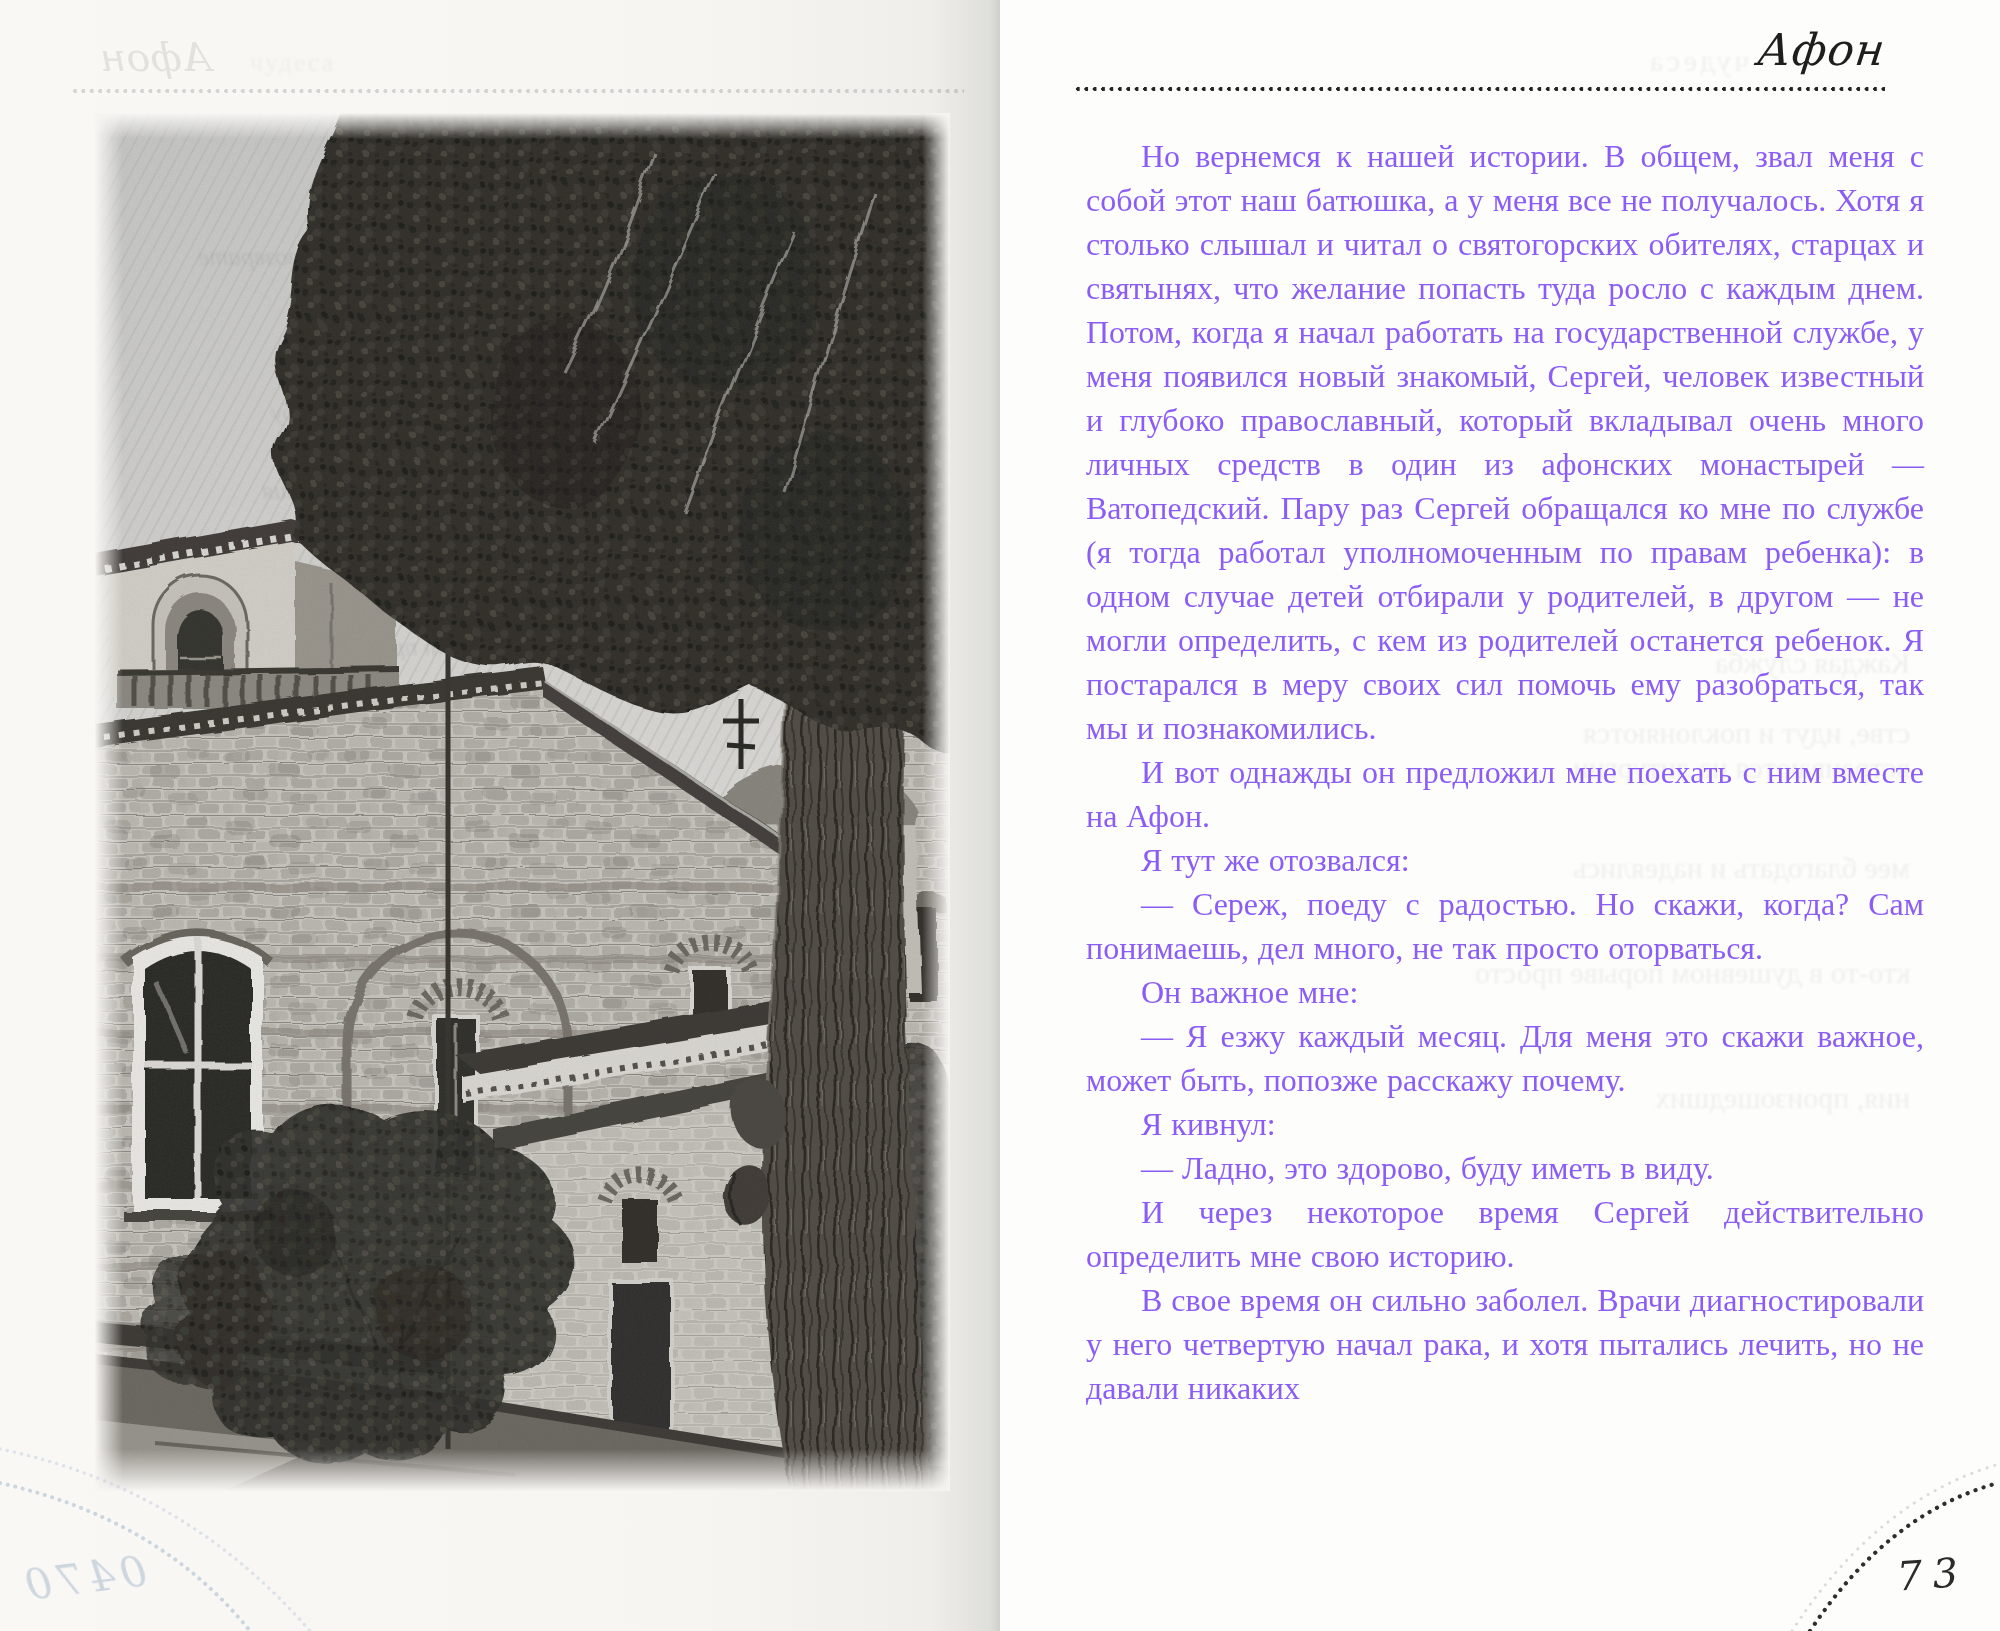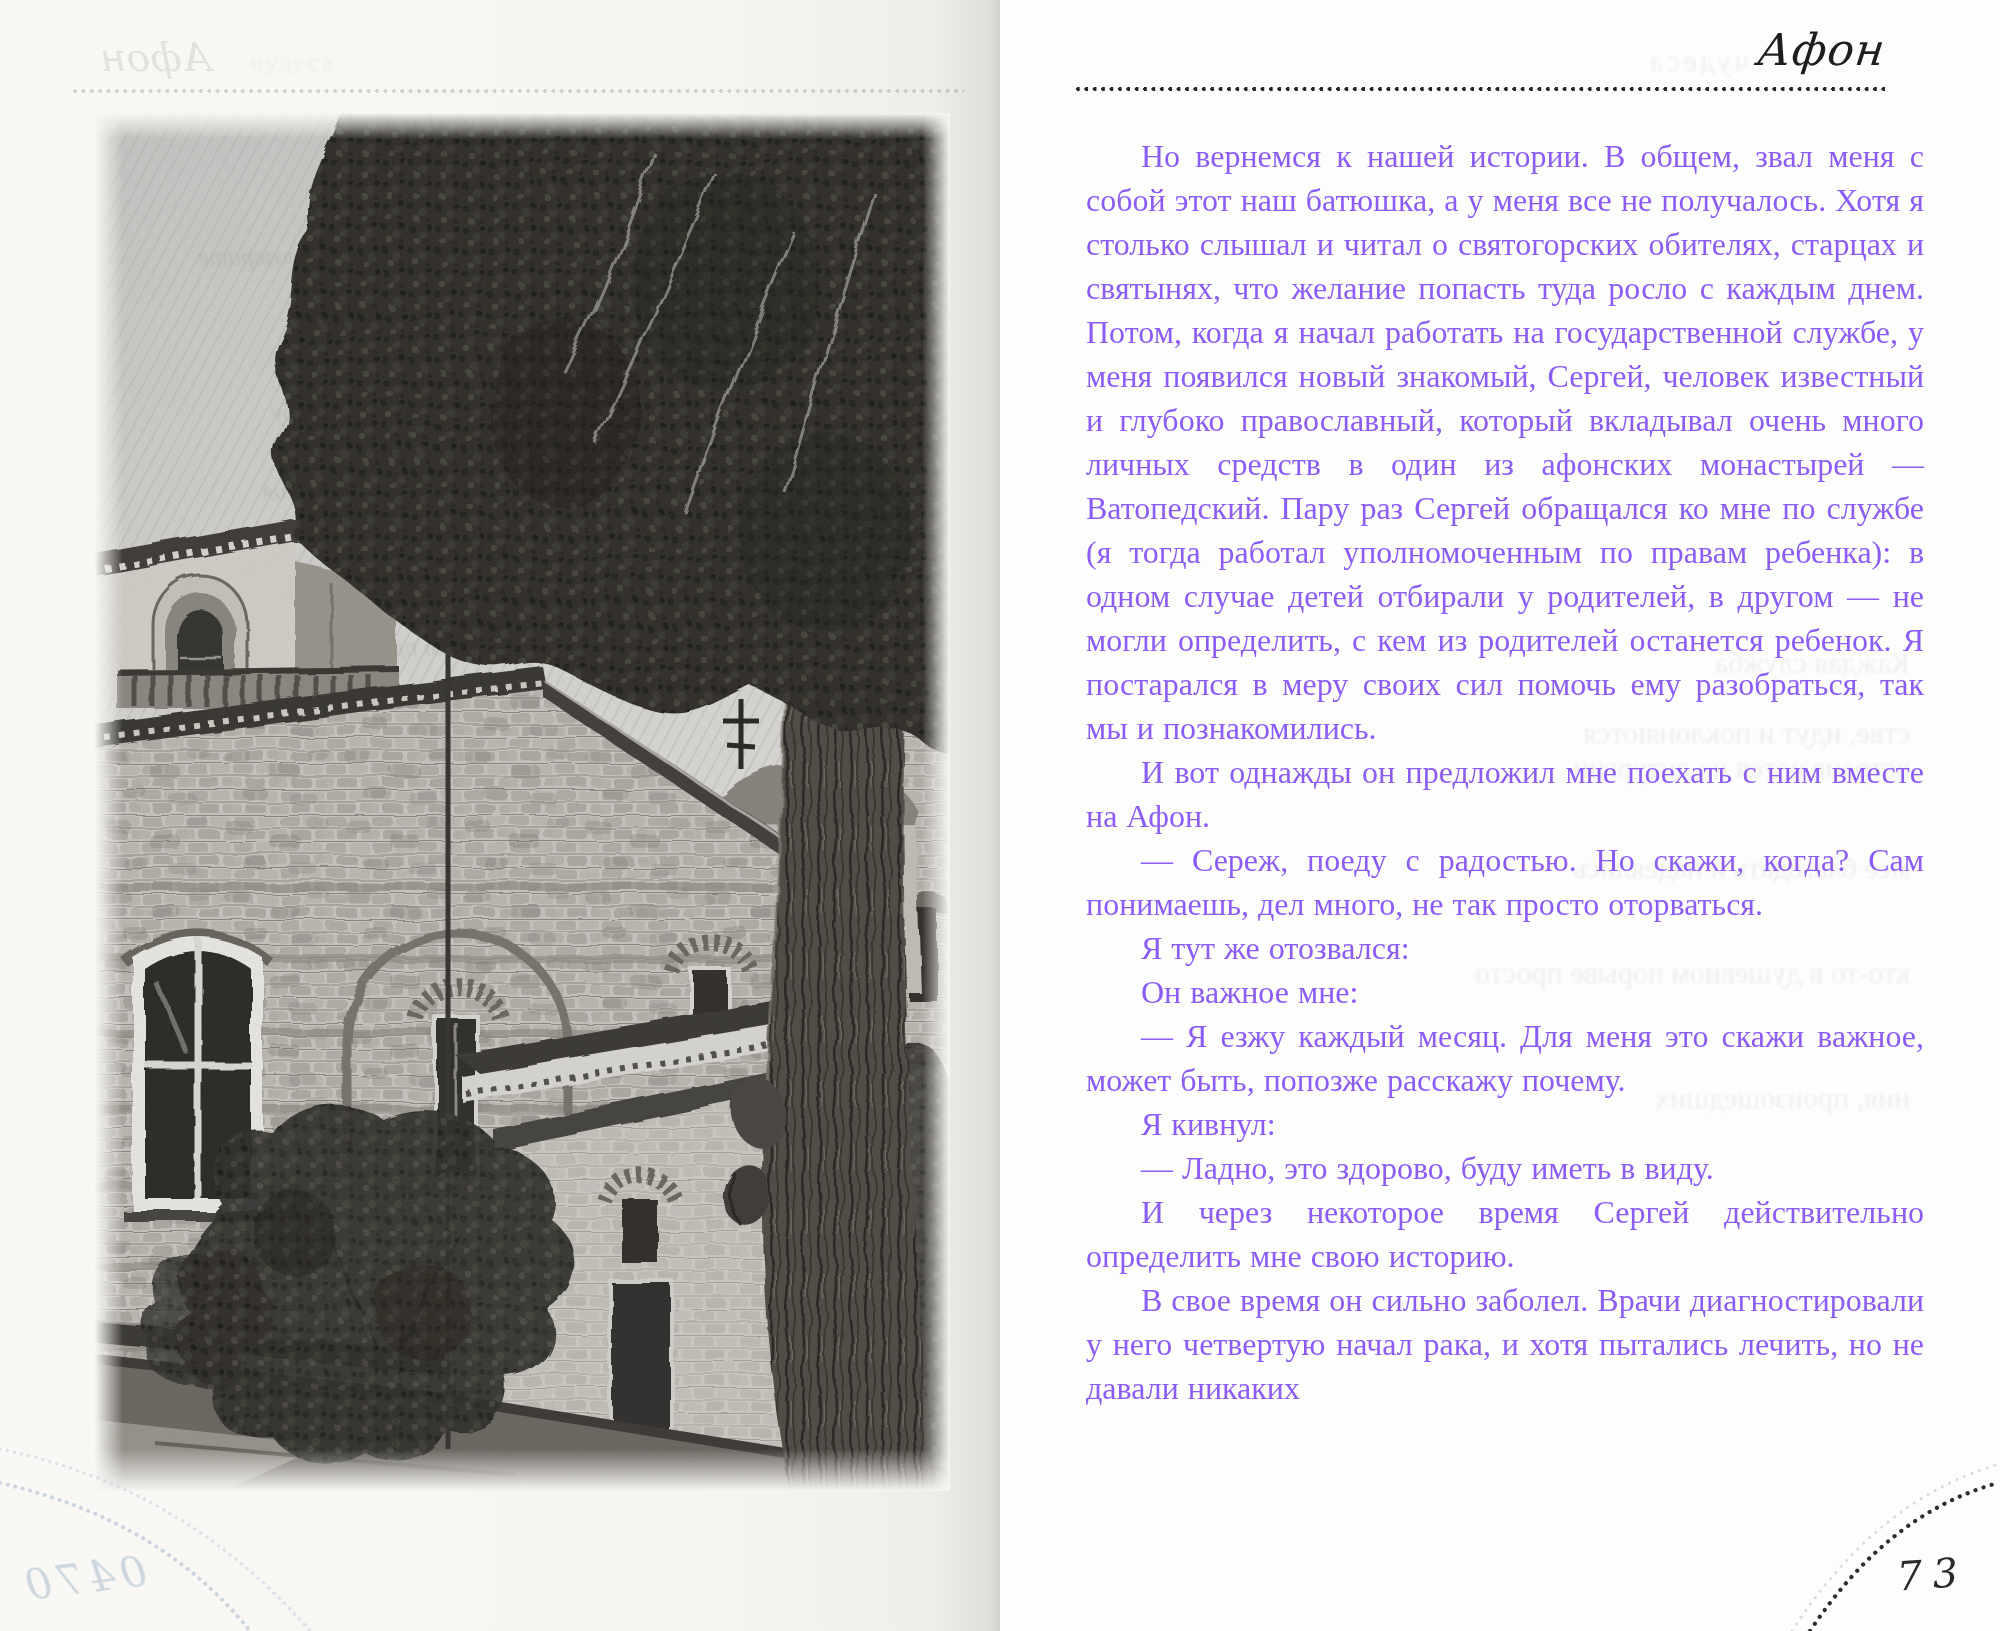--- a/index.html
+++ b/index.html
@@ -386,22 +386,22 @@
       <div style="top: 582px;">стве, идут и поклоняются</div>
       <div style="top: 617px;">встраиваются на литургии</div>
       <div style="top: 717px;">мее благодать и надеялись</div>
       <div style="top: 822px;">кто-то в душевном порыве просто</div>
       <div style="top: 947px;">ния, произошедших</div>
     </div>
 
   <main class="text-block" id="text-block">
       <p>Но вернемся к нашей истории. В общем, звал меня с собой этот наш батюшка, а у меня все не получалось. Хотя я столько слышал и читал о святогорских обителях, старцах и святынях, что желание попасть туда росло с каждым днем. Потом, когда я начал работать на государственной службе, у меня появился новый знакомый, Сергей, человек известный и глубоко православный, который вкладывал очень много личных средств в один из афонских монастырей — Ватопедский. Пару раз Сергей обращался ко мне по службе (я тогда работал уполномоченным по правам ребенка): в одном случае детей отбирали у родителей, в другом — не могли определить, с кем из родителей останется ребенок. Я постарался в меру своих сил помочь ему разобраться, так мы и познакомились.</p>
       <p>И вот однажды он предложил мне поехать с ним вместе на Афон.</p>
+      <p>Я тут же отозвался:</p>
       <p>— Сереж, поеду с радостью. Но скажи, когда? Сам понимаешь, дел много, не так просто оторваться.</p>
-      <p>Я тут же отозвался:</p>
       <p>Он важное мне:</p>
       <p>— Я езжу каждый месяц. Для меня это скажи важное, может быть, попозже расскажу почему.</p>
       <p>Я кивнул:</p>
       <p>— Ладно, это здорово, буду иметь в виду.</p>
       <p>И через некоторое время Сергей действительно определить мне свою историю.</p>
       <p>В свое время он сильно заболел. Врачи диагностировали у него четвертую начал рака, и хотя пытались лечить, но не давали никаких</p>
     </main>
 
   <span class="page-num">73</span>
 </div>

